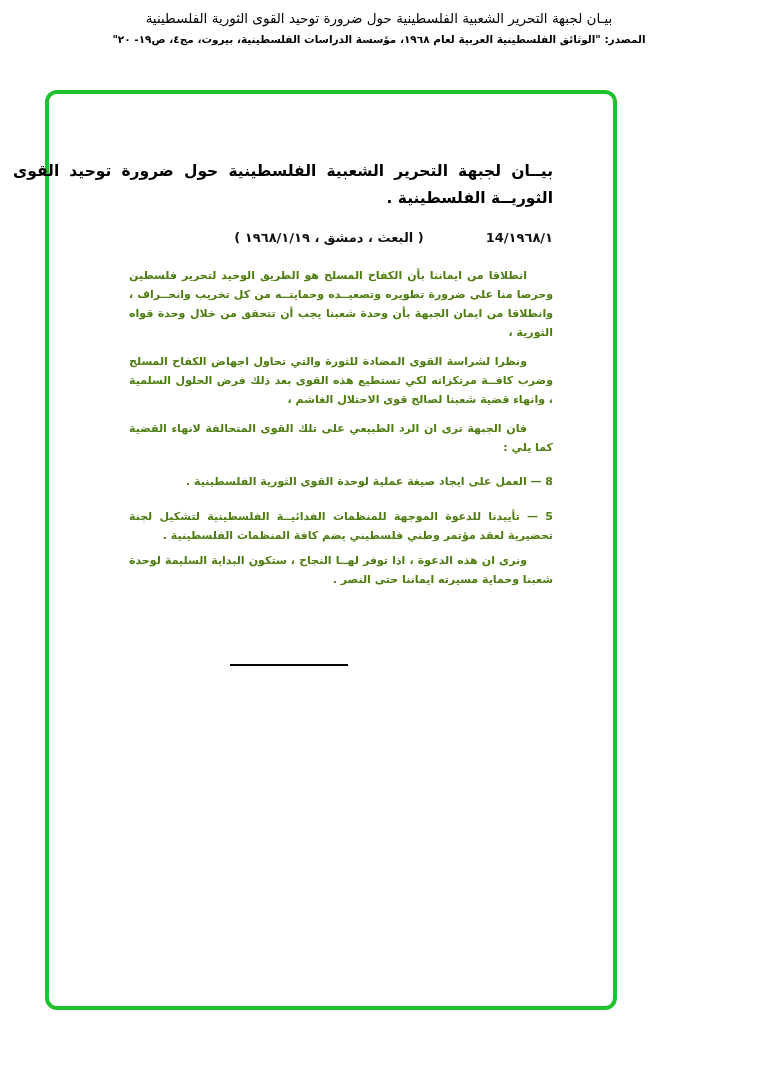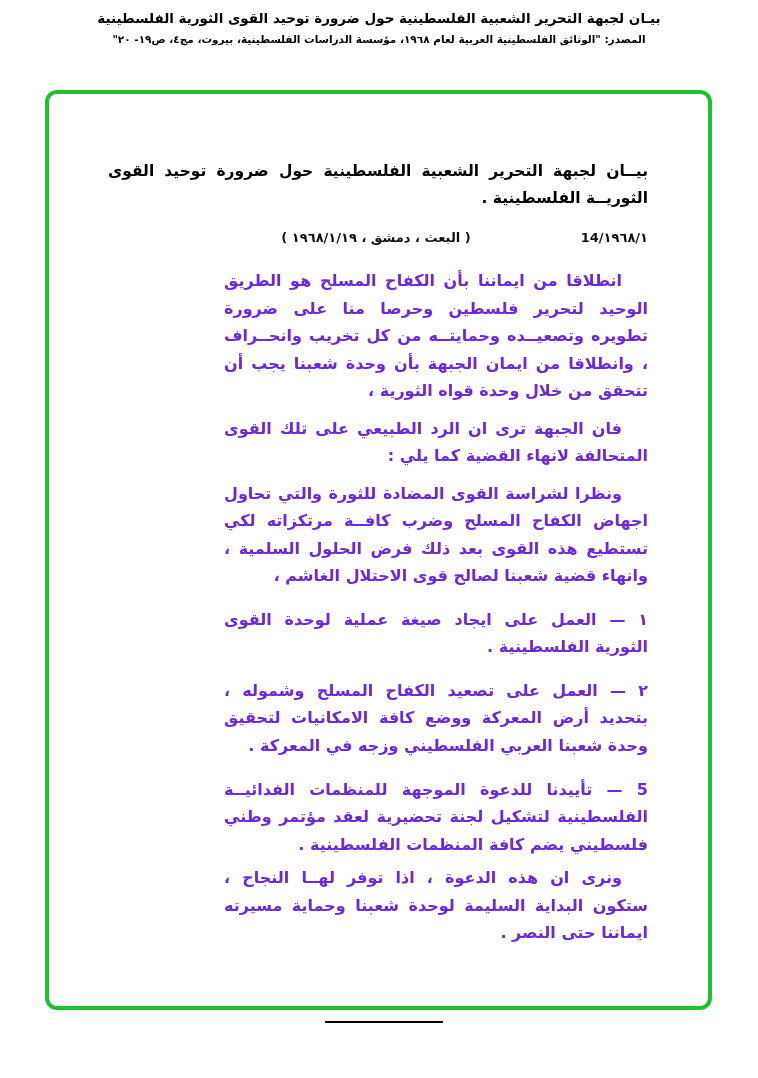--- a/index.html
+++ b/index.html
@@ -10,35 +10,35 @@
     font-family: "DejaVu Sans", sans-serif;
     color: #111111;
     overflow: hidden;
   }
   .page-header {
     padding-top: 8px;
     text-align: center;
   }
   .page-header .hdr-title {
     font-size: 13.5px;
-    font-weight: bold;
+    font-weight: normal;
     color: #000000;
     line-height: 1.6;
   }
   .page-header .hdr-source {
     font-size: 10.5px;
     font-weight: bold;
     color: #000000;
     margin-top: 3px;
   }
   .doc-frame {
     position: absolute;
     left: 45px;
     top: 90px;
-    width: 667px;
+    width: 572px;
     height: 920px;
     border: 4px solid #1fc12f;
     border-radius: 12px;
     background: #ffffff;
   }
   .doc-content {
     position: absolute;
     top: 64px;
     right: 60px;
     width: 540px;
@@ -53,28 +53,28 @@
   }
   .doc-dateline {
     display: flex;
     flex-direction: row;
     align-items: baseline;
     margin-top: 18px;
     font-size: 13px;
     font-weight: bold;
   }
   .doc-date { order: 1; }
-  .doc-source-line { order: 2; margin-right: 110px; }
+  .doc-source-line { order: 2; margin-right: 62px; }
   .doc-body {
     width: 424px;
     margin-top: 22px;
-    font-size: 16px;
+    font-size: 11px;
     font-weight: bold;
     line-height: 1.72;
-    color: #6d28d9;
+    color: #4d7c0f;
   }
   .doc-body p {
     text-align: justify;
     margin-bottom: 10px;
   }
   .doc-body p.indent { text-indent: 26px; }
   .doc-body p.item { margin-top: 16px; margin-bottom: 6px; }
   .bottom-rule {
     width: 118px;
     height: 2px;
@@ -97,24 +97,23 @@
 
     <div class="doc-title">بيــان لجبهة التحرير الشعبية الفلسطينية حول ضرورة توحيد القوى الثوريــة الفلسطينية .</div>
 
     <div class="doc-dateline">
       <span class="doc-date">١٩٦٨/١/14</span>
       <span class="doc-source-line">( البعث ، دمشق ، ١٩٦٨/١/١٩ )</span>
     </div>
 
     <div class="doc-body">
       <p class="indent">انطلاقا من ايماننا بأن الكفاح المسلح هو الطريق الوحيد لتحرير فلسطين وحرصا منا على ضرورة تطويره وتصعيــده وحمايتــه من كل تخريب وانحــراف ، وانطلاقا من ايمان الجبهة بأن وحدة شعبنا يجب أن تتحقق من خلال وحدة قواه الثورية ،</p>
+      <p class="indent">ونظرا لشراسة القوى المضادة للثورة والتي تحاول اجهاض الكفاح المسلح وضرب كافــة مرتكزاته لكي تستطيع هذه القوى بعد ذلك فرض الحلول السلمية ، وانهاء قضية شعبنا لصالح قوى الاحتلال الغاشم ،</p>
       <p class="indent">فان الجبهة ترى ان الرد الطبيعي على تلك القوى المتحالفة لانهاء القضية كما يلي :</p>
-      <p class="indent">ونظرا لشراسة القوى المضادة للثورة والتي تحاول اجهاض الكفاح المسلح وضرب كافــة مرتكزاته لكي تستطيع هذه القوى بعد ذلك فرض الحلول السلمية ، وانهاء قضية شعبنا لصالح قوى الاحتلال الغاشم ،</p>
-      <p class="item">١ — العمل على ايجاد صيغة عملية لوحدة القوى الثورية الفلسطينية .</p>
-      <p class="item">٢ — العمل على تصعيد الكفاح المسلح وشموله ، بتحديد أرض المعركة ووضع كافة الامكانيات لتحقيق وحدة شعبنا العربي الفلسطيني وزجه في المعركة .</p>
+      <p class="item">8 — العمل على ايجاد صيغة عملية لوحدة القوى الثورية الفلسطينية .</p>
       <p class="item">5 — تأييدنا للدعوة الموجهة للمنظمات الفدائيــة الفلسطينية لتشكيل لجنة تحضيرية لعقد مؤتمر وطني فلسطيني يضم كافة المنظمات الفلسطينية .</p>
       <p class="indent">ونرى ان هذه الدعوة ، اذا توفر لهــا النجاح ، ستكون البداية السليمة لوحدة شعبنا وحماية مسيرته ايماننا حتى النصر .</p>
     </div>
 
     <div class="bottom-rule"></div>
 
   </div>
 </div>
 
 </body></html>

